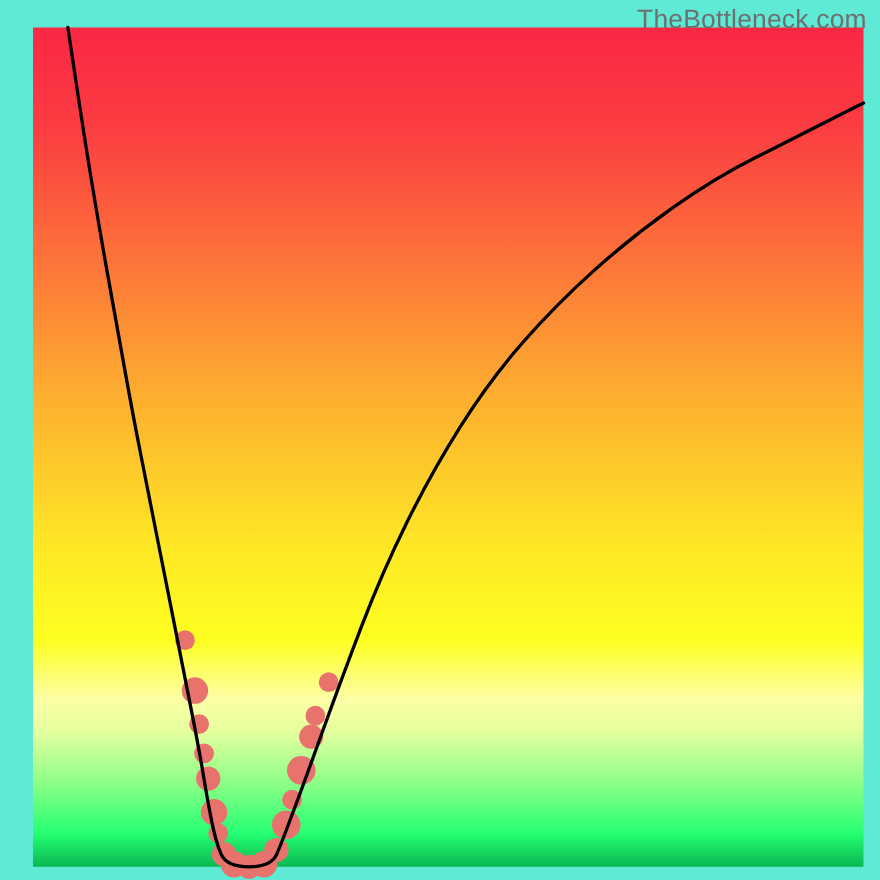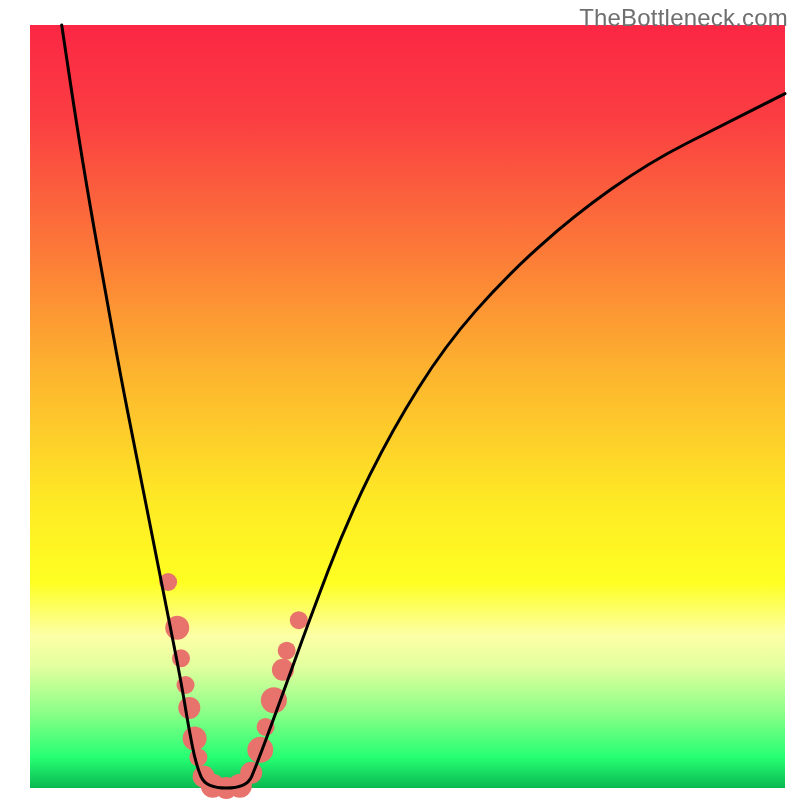--- a/index.html
+++ b/index.html
@@ -8,21 +8,21 @@
     width: 800px;
     height: 800px;
     overflow: hidden;
     background: #000;
     font-family: Arial, Helvetica, sans-serif;
   }
   .frame {
     position: absolute;
     left: 0; top: 0;
     width: 800px; height: 800px;
-    background: #ffffff;
+    background: #5eead4;
   }
   .plot-area {
     position: absolute;
     left: 30px;
     top: 25px;
     width: 755px;
     height: 763px;
     
   }
   .watermark {

